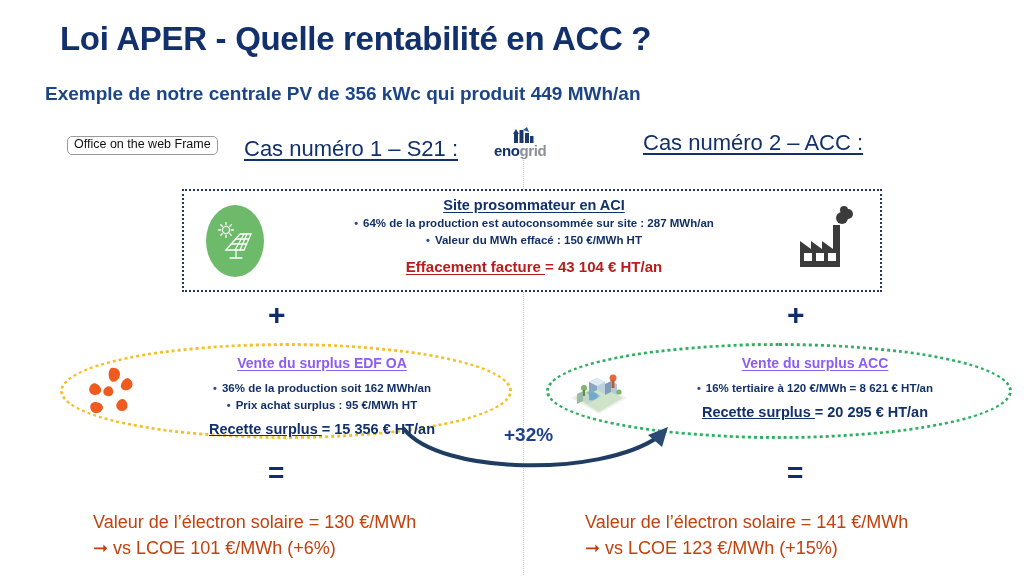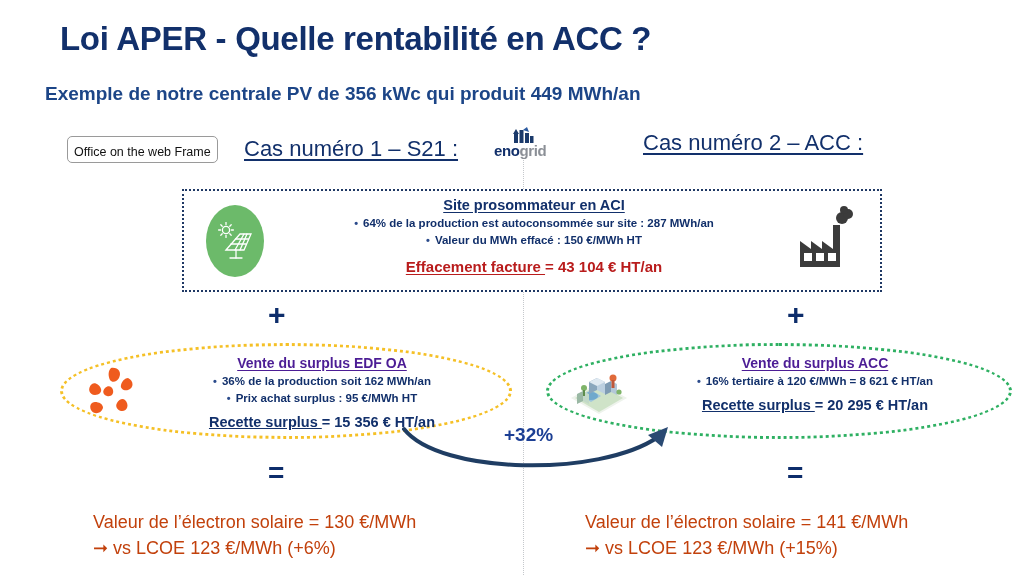--- a/index.html
+++ b/index.html
@@ -22,21 +22,21 @@
   .subtitle{
     position:absolute;left:45px;top:83px;
     font-size:19px;font-weight:bold;color:#1c4587;white-space:nowrap;
   }
 
   
   .office-badge{
     position:absolute;left:67px;top:136px;
     border:1px solid #9a9a9a;border-radius:5px;
     background:#ffffff;color:#111111;
-    font-size:12.5px;padding:8px 6px 3px 6px;
+    font-size:12.5px;padding:0 6px 3px 6px;
     white-space:nowrap;line-height:1.15;
   }
 
   
   .case-heading{
     position:absolute;font-size:22px;color:#12306b;
     text-decoration:underline;text-underline-offset:3px;white-space:nowrap;
   }
   #case1{left:244px;top:136px;}
   #case2{left:643px;top:130px;}
@@ -101,22 +101,22 @@
     left:60px;top:343px;width:452px;height:96px;
     border:3px dotted #f5c026;
   }
   #ell-right{
     left:546px;top:343px;width:466px;height:96px;
     border:3px dotted #2eb062;
   }
   .ell-icon{position:absolute;left:18px;top:16px;width:64px;height:62px;}
   .ell-text{position:absolute;left:92px;top:9px;right:20px;text-align:center;}
   .ell-title{
-    font-size:14px;font-weight:bold;color:#4c1d95;
-    text-decoration:underline;text-underline-offset:2px;margin-bottom:2px;
+    font-size:14px;font-weight:bold;color:#8b5cf6;
+    text-decoration:underline;text-underline-offset:2px;margin-bottom:9px;
   }
   .ell-total{
     margin-top:7px;font-size:14.5px;font-weight:bold;color:#12306b;white-space:nowrap;
   }
 
   
   .arrow-wrap{position:absolute;left:400px;top:415px;width:290px;height:70px;}
   .pct-label{
     position:absolute;left:504px;top:424px;font-size:19px;font-weight:bold;
     color:#1c3f94;white-space:nowrap;
@@ -268,20 +268,20 @@
       <path d="M268 12 L248 20 L262 32 Z" fill="#2a4a73"></path>
     </svg>
   </div>
   <div class="pct-label">+32%</div>
 
   <div class="sign" id="eq-left">=</div>
   <div class="sign" id="eq-right">=</div>
 
   <div class="concl" id="concl-left">
     <div>Valeur de l’électron solaire = 130 €/MWh</div>
-    <div><span class="arrow-glyph">➞</span> <span>vs LCOE 123 €/MWh (+6%)</span></div>
+    <div><span class="arrow-glyph">➞</span> <span>vs LCOE 101 €/MWh (+6%)</span></div>
   </div>
   <div class="concl" id="concl-right">
     <div>Valeur de l’électron solaire = 141 €/MWh</div>
     <div><span class="arrow-glyph">➞</span> <span>vs LCOE 123 €/MWh (+15%)</span></div>
   </div>
 
 </div>
 
 </body></html>

